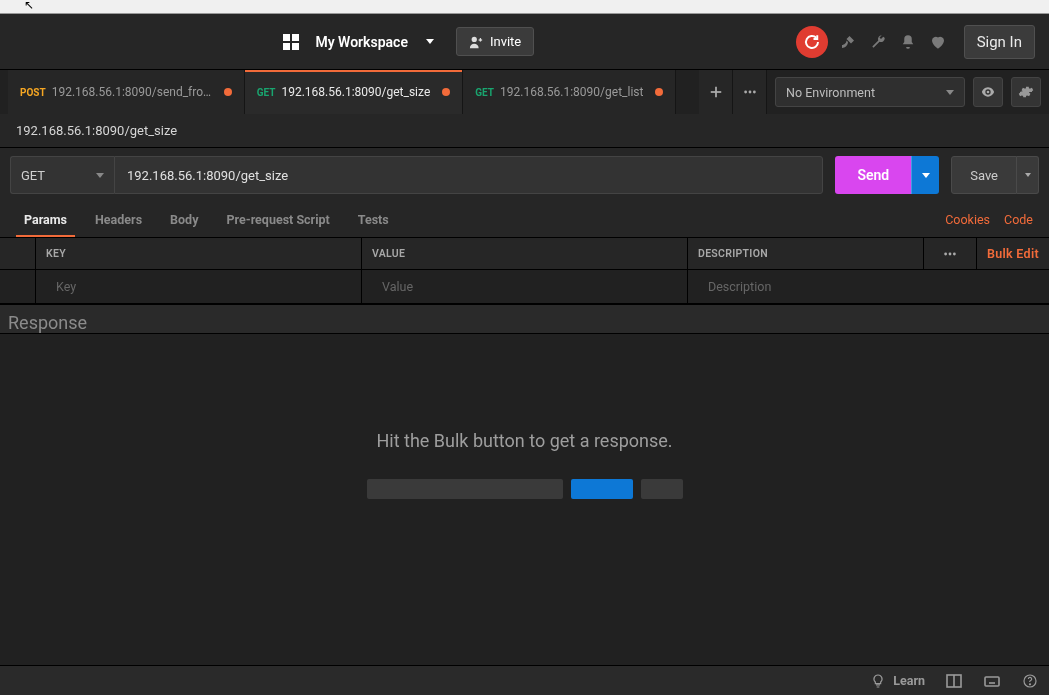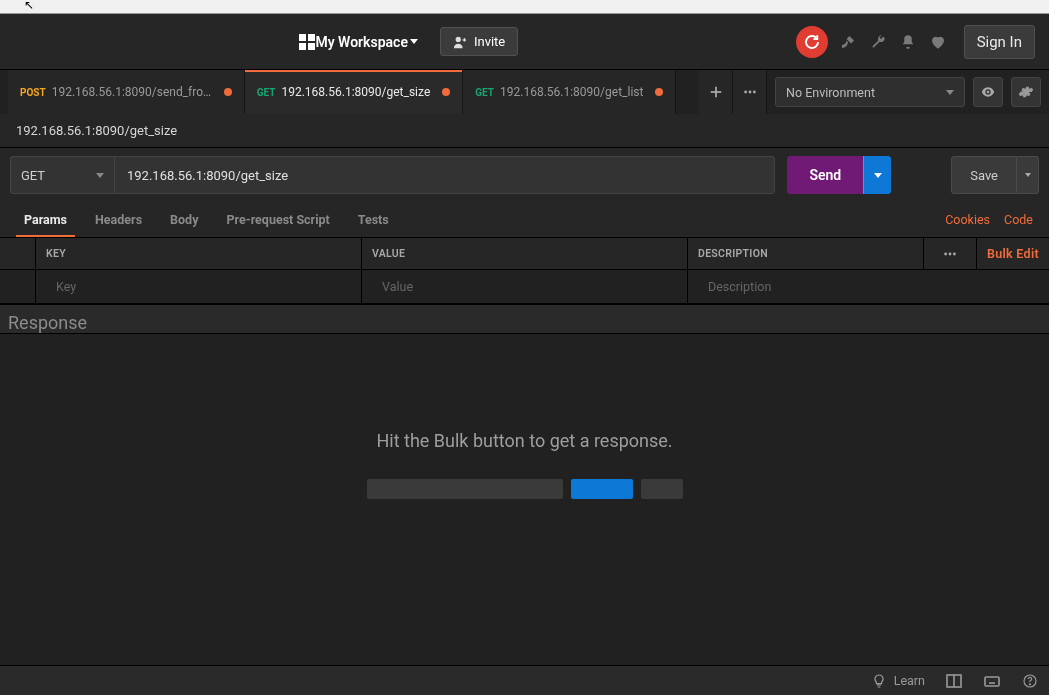--- a/index.html
+++ b/index.html
@@ -7,21 +7,21 @@
   body { display: flex; flex-direction: column; }
 
   
   .window-top { height: 14px; background: #f0f0f0; border-bottom: 1px solid #999; position: relative; }
   .window-top .cursor { position: absolute; left: 24px; top: -2px; color: #000; font-size: 12px; }
 
   
   .header { height: 56px; background: #262626; border-bottom: 1px solid #000; display: flex; align-items: center; padding: 0 14px 0 8px; }
   .header-left { width: 6px; }
   .header-center { flex: 1; display: flex; justify-content: center; align-items: center; gap: 14px; }
-  .workspace-btn { display: flex; align-items: center; gap: 0; color: #fff; font-size: 14px; font-weight: 600; cursor: pointer; padding: 6px 8px; }
+  .workspace-btn { display: flex; align-items: center; gap: 16px; color: #fff; font-size: 14px; font-weight: 600; cursor: pointer; padding: 6px 8px; }
   .workspace-btn .grid-icon { width: 16px; height: 16px; }
   .workspace-btn .caret-down { width: 0; height: 0; border-left: 4px solid transparent; border-right: 4px solid transparent; border-top: 5px solid #fff; margin-left: 2px; }
   .invite-btn { display: flex; align-items: center; gap: 7px; background: #3b3b3b; border: 1px solid #505050; border-radius: 3px; padding: 6px 12px; color: #fff; font-size: 13px; cursor: pointer; }
   .header-right { display: flex; align-items: center; gap: 10px; }
   .sync-circle { width: 32px; height: 32px; border-radius: 50%; background: #e03c31; display: flex; align-items: center; justify-content: center; cursor: pointer; }
   .header-icon { width: 20px; height: 20px; color: #7a7a7a; cursor: pointer; display:flex; align-items:center; justify-content:center; }
   .signin-btn { background: #3b3b3b; border: 1px solid #505050; border-radius: 3px; padding: 7px 12px; color: #eaeaea; font-size: 15px; cursor: pointer; margin-left: 6px; }
 
   
   .tab-row { height: 44px; background: #212121; display: flex; align-items: stretch; padding-left: 8px; }
@@ -42,25 +42,25 @@
 
   
   .breadcrumb-row { height: 34px; background: #262626; display: flex; align-items: center; padding: 0 16px; font-size: 13px; color: #d6d6d6; border-bottom: 1px solid #000; }
 
   
   .request-row { height: 54px; background: #262626; display: flex; align-items: center; padding: 8px 10px; gap: 0; }
   .method-select { width: 104px; height: 38px; background: #333; border: 1px solid #444; border-right: none; border-radius: 3px 0 0 3px; display:flex; align-items:center; padding: 0 10px; color:#d0d0d0; font-size:13px; justify-content: space-between; cursor:pointer;}
   .method-select .caret-down { width:0;height:0;border-left:4px solid transparent;border-right:4px solid transparent;border-top:5px solid #888;}
   .url-input { flex:1; height: 38px; background:#333; border:1px solid #444; border-radius: 0 3px 3px 0; padding: 0 12px; color:#e0e0e0; font-size:13px; outline:none; }
   .send-group { display:flex; margin-left: 12px; }
-  .send-btn { height: 38px; background:#701a75; color:#fff; border:none; padding: 0 22px; font-size: 14px; font-weight:600; border-radius: 3px 0 0 3px; cursor:pointer;}
+  .send-btn { height: 38px; background:#d946ef; color:#fff; border:none; padding: 0 22px; font-size: 14px; font-weight:600; border-radius: 3px 0 0 3px; cursor:pointer;}
   .send-drop { height:38px; width:28px; background:#0d78d6; border:none; border-left:1px solid rgba(255,255,255,.25); border-radius:0 3px 3px 0; cursor:pointer; display:flex;align-items:center;justify-content:center;}
   .send-drop .caret-down { width:0;height:0;border-left:4px solid transparent;border-right:4px solid transparent;border-top:5px solid #fff;}
   .save-group { display:flex; margin-left: 12px; }
-  .save-btn { height:38px; background:#3a3a3a; color:#ccc; border:1px solid #4a4a4a; padding:0 18px; font-size:13px; border-radius:3px 0 0 3px; cursor:pointer;margin-left:48px;}
+  .save-btn { height:38px; background:#3a3a3a; color:#ccc; border:1px solid #4a4a4a; padding:0 18px; font-size:13px; border-radius:3px 0 0 3px; cursor:pointer;}
   .save-drop { height:38px; width:22px; background:#3a3a3a; border:1px solid #4a4a4a; border-left:none; border-radius:0 3px 3px 0; cursor:pointer; display:flex;align-items:center;justify-content:center;}
   .save-drop .caret-down { width:0;height:0;border-left:3px solid transparent;border-right:3px solid transparent;border-top:4px solid #aaa;}
 
   
   .subtabs-row { height: 36px; background:#262626; display:flex; align-items:stretch; border-bottom:1px solid #000; padding:0 10px; }
   .subtabs-left { display:flex; align-items:stretch;font-weight:bold; }
   .subtab { display:flex; align-items:center; padding:0 14px; color:#8a8a8a; font-size:12.5px; cursor:pointer; position:relative;}
   .subtab.active { color:#eaeaea; }
   .subtab.active::after { content:""; position:absolute; bottom:0; left:6px; right:6px; height:2px; background:#f26b3a; }
   .subtabs-right { margin-left:auto; display:flex; align-items:center; gap:14px; padding-right:6px; }
@@ -84,21 +84,21 @@
   .response-body { flex:1; background:#212121; display:flex; flex-direction:column; align-items:center; justify-content:flex-start; padding-top: 96px; gap: 28px;}
   .response-hint { color:#9e9e9e; font-size:18px; }
   .skeleton-row { display:flex; gap:8px; }
   .sk { height:20px; background:#3a3a3a; border-radius:2px;}
   .sk.long { width:196px; }
   .sk.mid { width:62px; background:#0d78d6;}
   .sk.short { width:42px; }
 
   
   .status-bar { height:30px; background:#2a2a2a; border-top:1px solid #000; display:flex; align-items:center; padding:0 10px; gap:18px; }
-  .status-right { margin-left:auto; display:flex; align-items:center; gap:20px; color:#9a9a9a; font-size:12.5px; }
+  .status-right { margin-left:auto; display:flex; align-items:center; gap:20px; color:#9a9a9a; font-size:12.5px;font-weight:bold; }
   .sb-icon { width:18px; height:18px; color:#9a9a9a; cursor:pointer; display:flex;align-items:center;justify-content:center;}
 
   
   svg { display:block; }
 </style>
 </head>
 <body>
 
 <div class="window-top">
   <span class="cursor">↖</span>

